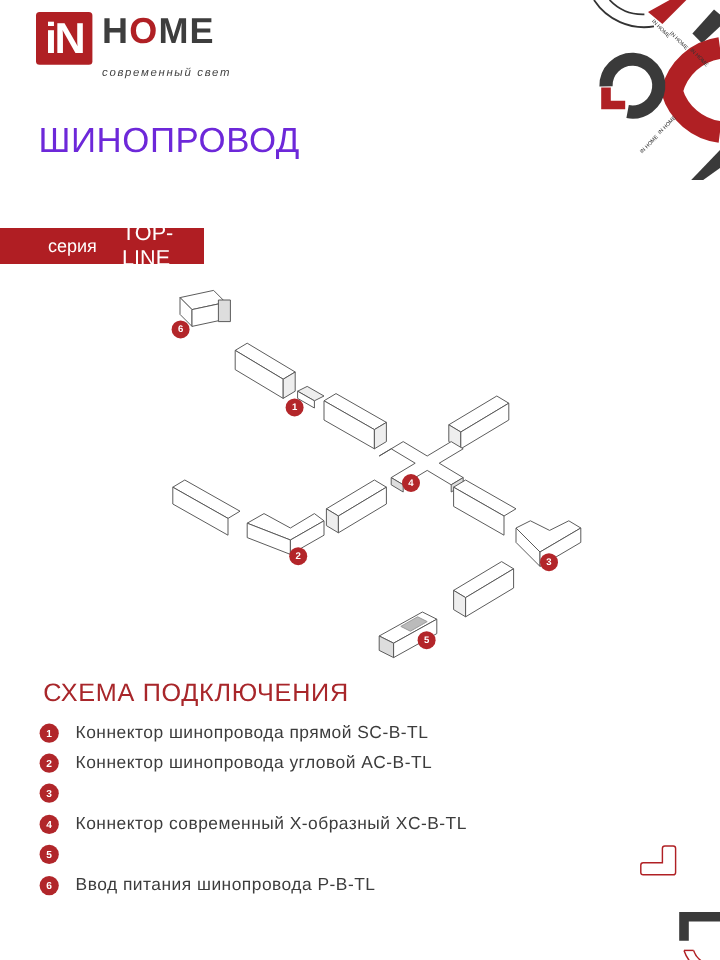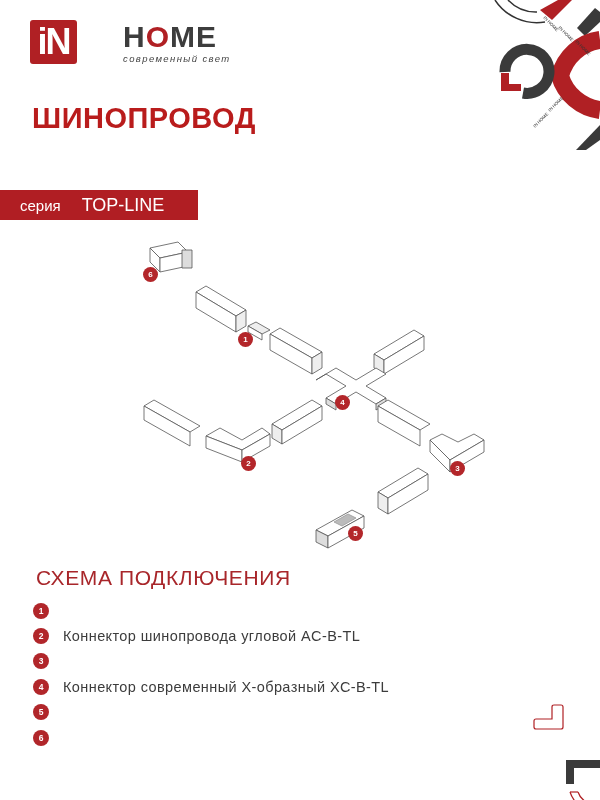--- a/index.html
+++ b/index.html
@@ -1,28 +1,28 @@
 <!DOCTYPE html>
 <html><head>
 <meta charset="utf-8">
 <style>
   * { margin: 0; padding: 0; box-sizing: border-box; }
   html, body { width: 600px; height: 800px; background: #ffffff; overflow: hidden; }
   body { position: relative; font-family: "DejaVu Sans", "Liberation Sans", sans-serif; color: #3a3a3a; }
 
-  .logo { position: absolute; left: 30px; top: 20px; height: 44px; display: flex; align-items: flex-start; gap: 38px; }
+  .logo { position: absolute; left: 30px; top: 10px; height: 44px; display: flex; align-items: flex-start; }
   .logo-box { width: 47px; height: 44px; background: #b02024; border-radius: 3px; color: #fff; font-family: "Liberation Sans", sans-serif; font-weight: bold; font-size: 36px; line-height: 44px; text-align: center; letter-spacing: -2px; }
   .logo-right { margin-left: 8px; display: flex; flex-direction: column; }
   .logo-home { font-family: "Liberation Sans", sans-serif; font-weight: bold; font-size: 30px; line-height: 30px; color: #3d3d3d; letter-spacing: 1px; margin-top: 2px; }
   .logo-home .o { color: #b02024; }
-  .logo-tag { font-family: "Liberation Sans", sans-serif; font-style: italic; font-size: 9.5px; color: #444; letter-spacing: 1.4px; margin-top: 1px; }
+  .logo-tag { font-family: "Liberation Sans", sans-serif; font-style: italic; font-size: 9.5px; color: #444; letter-spacing: 1.4px; margin-top: 13px; }
 
-  .title { position: absolute; left: 32px; top: 99px; font-family: "Liberation Sans", sans-serif; font-weight: bold; font-size: 29px; line-height: 38px; color: #b91c1c; letter-spacing: 0.5px; }
+  .title { position: absolute; left: 32px; top: 99px; font-family: "Liberation Sans", sans-serif; font-weight: normal; font-size: 29px; line-height: 38px; color: #6d28d9; letter-spacing: 0.5px; }
 
-  .series-bar { position: absolute; left: 0; top: 190px; width: 198px; height: 30px; background: #b01e23; color: #fff; display: flex; align-items: center; padding-left: 20px; font-family: "Liberation Sans", sans-serif; }
+  .series-bar { position: absolute; left: 0; top: 190px; width: 170px; height: 30px; background: #b01e23; color: #fff; display: flex; align-items: center; padding-left: 40px; font-family: "Liberation Sans", sans-serif; }
   .series-bar .s1 { font-size: 15px; }
   .series-bar .s2 { font-size: 18px; margin-left: 21px; }
 
   .deco { position: absolute; }
 
   .diagram { position: absolute; left: 130px; top: 230px; width: 380px; height: 330px; }
   .badge { position: absolute; width: 15px; height: 15px; border-radius: 50%; background: #b3262a; color: #fff; font-size: 8px; font-weight: bold; line-height: 15px; text-align: center; font-family: "Liberation Sans", sans-serif; }
 
   .scheme-title { position: absolute; left: 36px; top: 566px; font-family: Liberation Sans, sans-serif; font-size: 21px; font-weight: normal; color: #a8262a; letter-spacing: 0.6px; }
   .legend { position: absolute; left: 33px; top: 598px; list-style: none; }
@@ -127,37 +127,39 @@
   <div class="badge" style="left:205px;top:165px;">4</div>
   <div class="badge" style="left:111px;top:226px;">2</div>
   <div class="badge" style="left:320px;top:231px;">3</div>
   <div class="badge" style="left:218px;top:296px;">5</div>
 </div>
 
 <div class="scheme-title">СХЕМА ПОДКЛЮЧЕНИЯ</div>
 <ul class="legend">
   <li>
       <span class="num">1</span>
+      <span class="txt">Коннектор шинопровода прямой SC-B-TL</span>
     </li>
   <li>
       <span class="num">2</span>
       <span class="txt">Коннектор шинопровода угловой AC-B-TL</span>
     </li>
   <li>
       <span class="num">3</span>
     </li>
   <li>
       <span class="num">4</span>
       <span class="txt">Коннектор современный Х-образный XC-B-TL</span>
     </li>
   <li>
       <span class="num">5</span>
     </li>
   <li>
       <span class="num">6</span>
+      <span class="txt">Ввод питания шинопровода P-B-TL</span>
     </li>
 </ul>
 
 <svg class="deco" style="left:530px;top:700px;" width="70" height="100" viewBox="0 0 70 100">
   <path d="M24 5 H31 Q33 5 33 7 V27 Q33 29 31 29 H6 Q4 29 4 27 V21 Q4 19 6 19 H22 V7 Q22 5 24 5 Z" fill="none" stroke="#b02024" stroke-width="1.2"></path>
   <polygon points="36,60 70,60 70,68 44,68 44,84 36,84" fill="#3a3a3a"></polygon>
   <path d="M40 92 Q46 110 70 114" fill="none" stroke="#b02024" stroke-width="1.2"></path>
   <path d="M48 92 Q52 104 70 106" fill="none" stroke="#b02024" stroke-width="1.2"></path>
   <line x1="40" y1="92" x2="48" y2="92" stroke="#b02024" stroke-width="1.2"></line>
 </svg>

